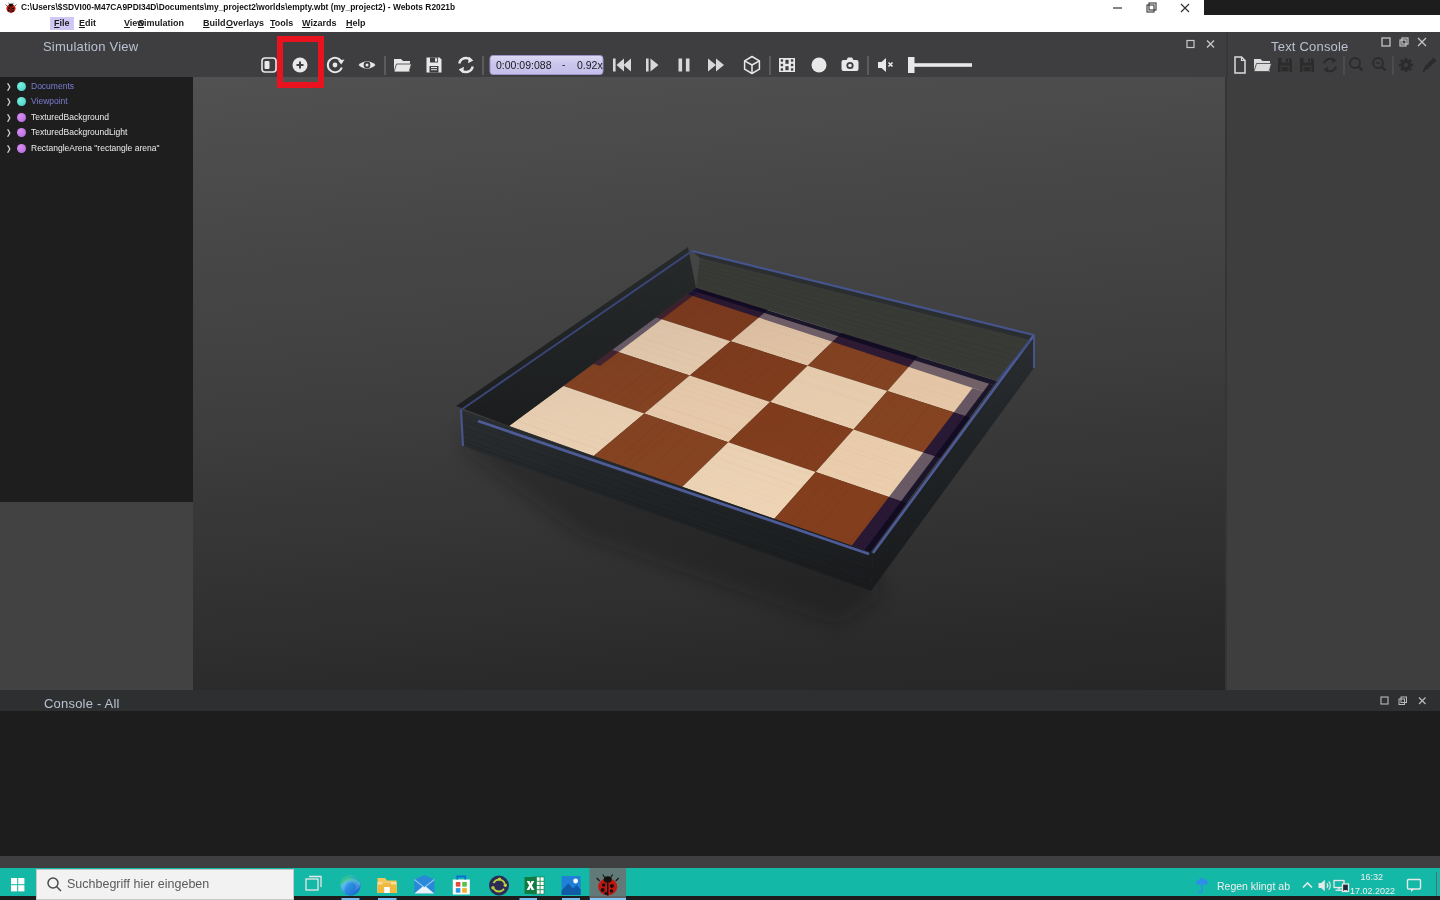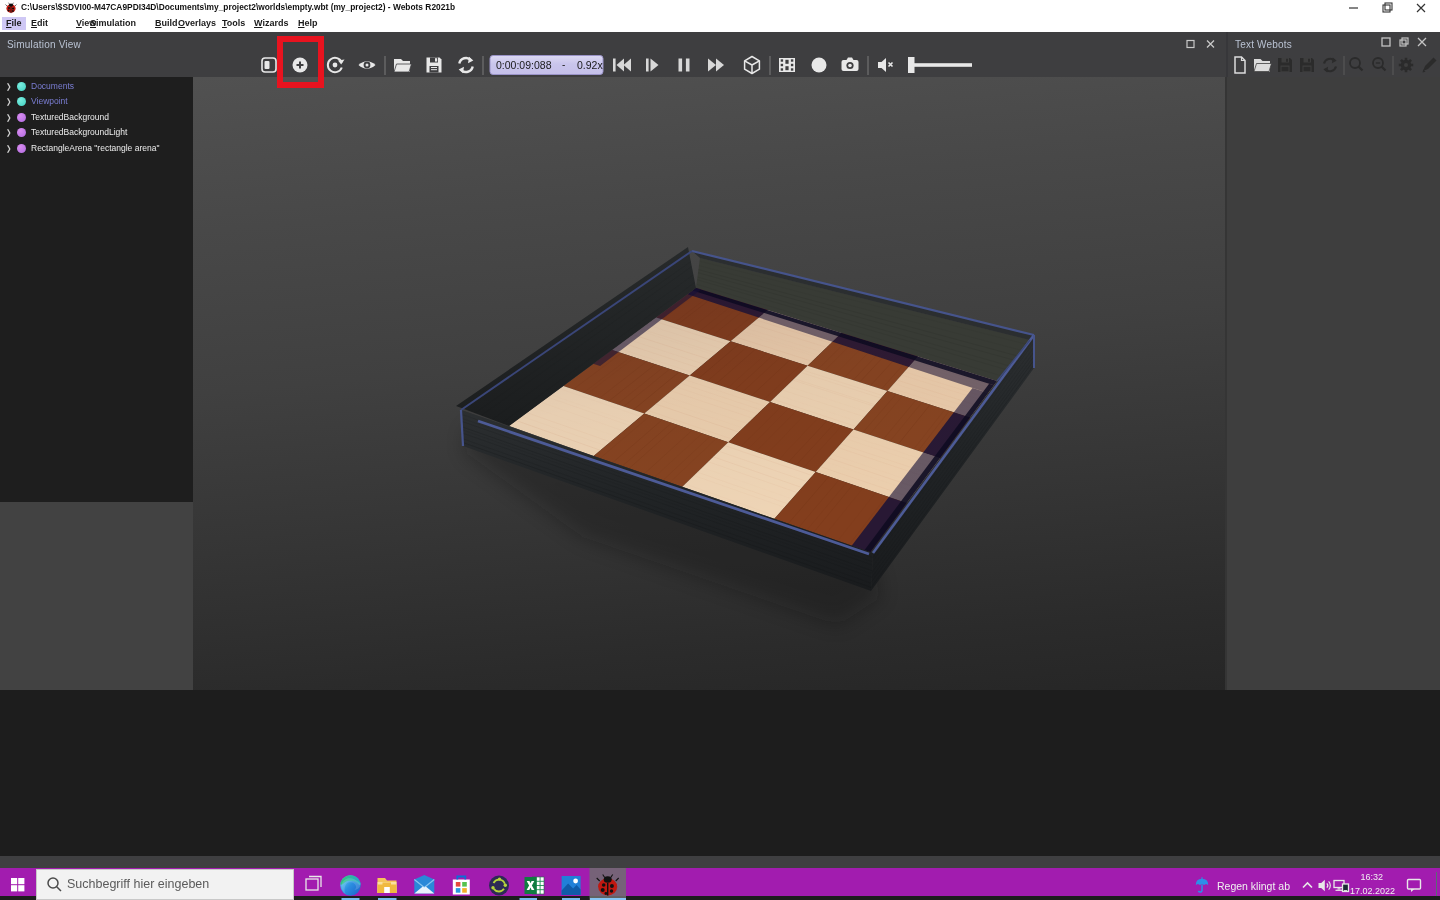--- a/index.html
+++ b/index.html
@@ -1,39 +1,39 @@
 <!DOCTYPE html>
 <html><head>
 <meta charset="utf-8">
 <style>
 * { margin:0; padding:0; box-sizing:border-box; }
 html,body { width:1440px; height:900px; overflow:hidden; font-family:"Liberation Sans",sans-serif; }
 #root { position:relative; width:1440px; height:900px; background:#1d1d1d; }
 
-#titlebar { position:absolute; left:0; top:0; width:1440px; height:15px; background:#ffffff; }
+#titlebar { position:absolute; left:0; top:0; width:1204px; height:15px; background:#ffffff; }
 #titletext { position:absolute; left:21px; top:2px; font-size:9px; font-weight:bold; color:#111; transform:scaleX(0.93); transform-origin:0 0; white-space:nowrap; }
 
 #menubar { position:absolute; left:0; top:15px; width:1440px; height:17px; background:#ffffff; font-size:9px; font-weight:bold; color:#1a1a1a; }
-.menuitem { position:absolute; top:2px; height:13px; line-height:12px; padding:0 4px; }
+.menuitem { position:absolute; top:2px; height:13px; line-height:12px; padding:0 4px;margin-left:48px; }
 .menuitem u { text-decoration:underline; }
 .mi-active { background:#cfc8f5; }
 
 #topband { position:absolute; left:0; top:32px; width:1440px; height:45px; background:#3e3e40; }
-.tabtitle { position:absolute; font-size:10px; color:#b9c2d2; letter-spacing:0.2px; }
+.tabtitle { position:absolute; font-size:13px; color:#b9c2d2; letter-spacing:0.2px;margin-left:36px; }
 
 #treepanel { position:absolute; left:0; top:77px; width:193px; height:425px; background:#1e1e1e; }
 #fieldpanel { position:absolute; left:0; top:502px; width:193px; height:188px; background:#424242; }
 #viewport { position:absolute; left:193px; top:77px; width:1032px; height:613px; background:linear-gradient(175deg,#515151 0%,#484848 22%,#404040 45%,#353535 68%,#2b2b2b 88%,#262626 100%); overflow:hidden; }
 #texteditor { position:absolute; left:1225px; top:77px; width:215px; height:613px; background:#3e3e3e; border-left:2px solid #353535; }
 
 #consolebar { position:absolute; left:0; top:690px; width:1440px; height:21px; background:#2e2f30; }
 #consolebody { position:absolute; left:0; top:711px; width:1440px; height:145px; background:#1d1d1d; }
 #statusbar { position:absolute; left:0; top:856px; width:1440px; height:12px; background:#3f3f41; }
 
-#taskbar { position:absolute; left:0; top:868px; width:1440px; height:28px; background:#a21caf; }
+#taskbar { position:absolute; left:0; top:868px; width:1440px; height:28px; background:#14b8a6; }
 #searchbox { position:absolute; left:36px; top:869px; width:258px; height:31px; background:#f2f2f2; border:1px solid #c8c8c8; }
 #searchtext { position:absolute; left:31px; top:8px; font-size:11px; color:#5a5a5a; }
 
 .trow { position:absolute; left:0; width:193px; height:15px; font-size:8.5px; line-height:15px; color:#ececec; }
 .trow .chev { position:absolute; left:6px; top:0px; color:#cfcfcf; font-size:6.5px; transform:scaleY(1.15); }
 .trow .dot { position:absolute; left:17px; top:3px; width:9px; height:9px; border-radius:50%; }
 .trow .lbl { position:absolute; left:31px; top:0; white-space:nowrap; }
 .cyan { background:radial-gradient(circle at 35% 30%,#7ceee0,#3fd0c0); }
 .purp { background:radial-gradient(circle at 35% 30%,#d98cf0,#b06ae0); }
 .bluetext { color:#7a7dd2; }
@@ -77,21 +77,21 @@
     <div class="menuitem" style="left:72px"><u>V</u>iew</div>
     <div class="menuitem" style="left:86px"><u>S</u>imulation</div>
     <div class="menuitem" style="left:151px"><u>B</u>uild</div>
     <div class="menuitem" style="left:174px"><u>O</u>verlays</div>
     <div class="menuitem" style="left:218px"><u>T</u>ools</div>
     <div class="menuitem" style="left:250px"><u>W</u>izards</div>
     <div class="menuitem" style="left:294px"><u>H</u>elp</div>
   </div>
   <div id="topband">
     <div class="tabtitle" style="left:7px; top:7px">Simulation View</div>
-    <div class="tabtitle" style="left:1235px; top:7px">Text Webots</div>
+    <div class="tabtitle" style="left:1235px; top:7px">Text Console</div>
     <svg id="simtoolbar" width="740" height="43" style="position:absolute;left:250px;top:0" viewBox="0 0 740 43">
         <defs>
           <linearGradient id="tbg" x1="0" y1="0" x2="0" y2="1">
             <stop offset="0" stop-color="#dddaf4"></stop>
             <stop offset="0.45" stop-color="#c9c5ec"></stop>
             <stop offset="1" stop-color="#c5c0ea"></stop>
           </linearGradient>
         </defs>
         <g transform="translate(19,33)">
           <rect x="-7" y="-7" width="14" height="14" rx="3" fill="none" stroke="#e8e8e8" stroke-width="1.6"></rect>
@@ -499,20 +499,31 @@
 <polyline points="841,258 680,476" stroke="#4d5b97" stroke-width="2.6" fill="none"></polyline>
 <polyline points="499,174 268,333" stroke="#3a4678" stroke-width="2" fill="none"></polyline>
 <polyline points="285,344 676,477" stroke="#4d5b97" stroke-width="2.8" fill="none"></polyline>
 <polyline points="268,333 270,369" stroke="#46548c" stroke-width="2.2" fill="none"></polyline>
 <polyline points="841,258 841,291" stroke="#46548c" stroke-width="2" fill="none"></polyline>
 <polyline points="837,263 804,304" stroke="#3c4878" stroke-width="1.5" fill="none"></polyline>
 </svg>
   </div>
   <div id="texteditor"></div>
   <div id="redbox"></div>
+  <div id="consolebar">
+    <div class="tabtitle" style="position:absolute;left:8px;top:6px">Console - All</div>
+    <svg id="conctl" width="60" height="16" style="position:absolute;left:1376px;top:3px" viewBox="0 0 60 16">
+        <rect x="5" y="4" width="7" height="7" fill="none" stroke="#bbb" stroke-width="1.1"></rect>
+        <g stroke="#bbb" stroke-width="1" fill="none">
+          <rect x="23" y="6" width="5.5" height="5.5"></rect>
+          <rect x="25" y="4" width="5.5" height="5.5"></rect>
+        </g>
+        <path d="M43 4.5 L49.5 11 M49.5 4.5 L43 11" stroke="#bbb" stroke-width="1.2"></path>
+      </svg>
+  </div>
   <div id="consolebody"></div>
   <div id="statusbar"></div>
   <div id="taskbar">
     <svg id="tbicons" width="1440" height="32" viewBox="0 0 1440 32" style="position:absolute;left:0;top:0">
         <defs>
           <linearGradient id="edgt" x1="0" y1="0" x2="1" y2="0.3">
             <stop offset="0" stop-color="#35c96e"></stop>
             <stop offset="0.6" stop-color="#2bb8a8"></stop>
             <stop offset="1" stop-color="#28a8c8"></stop>
           </linearGradient>

